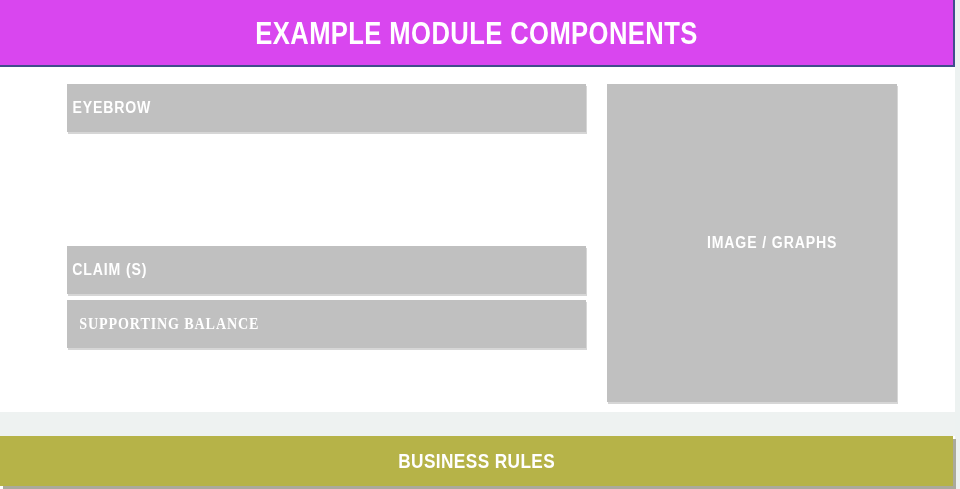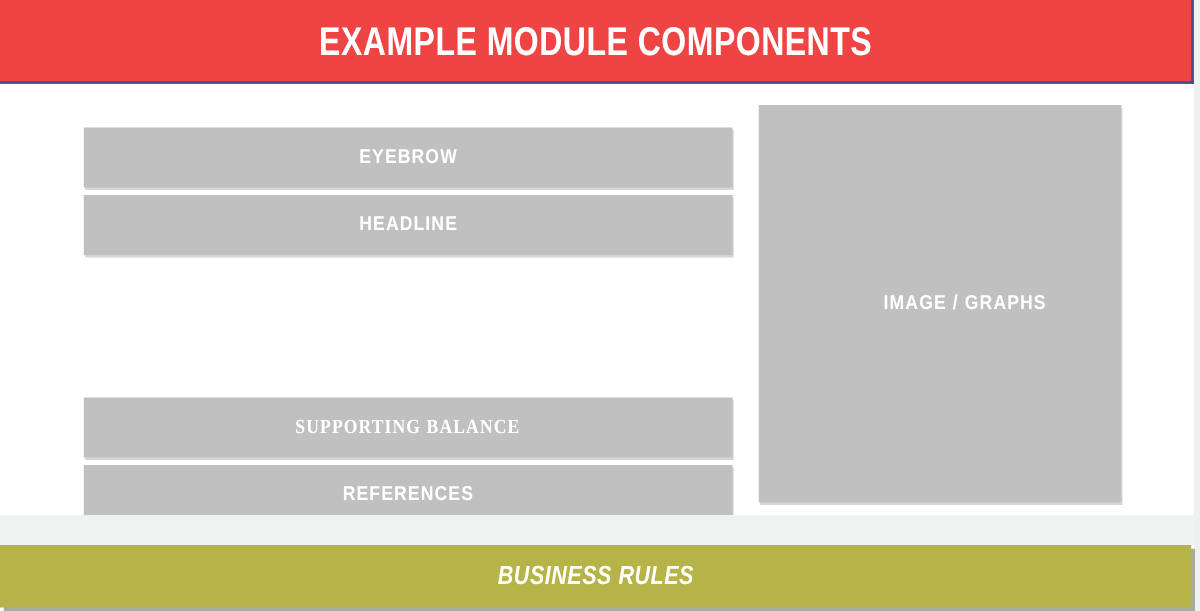--- a/index.html
+++ b/index.html
@@ -20,21 +20,21 @@
     position: absolute;
     left: 955px; top: 0;
     width: 5px; height: 489px;
     background: #edf2f1;
   }
   
   .header {
     position: absolute;
     left: 0; top: 0;
     width: 955px; height: 67px;
-    background: #ef4444;
+    background: #d946ef;
     border-bottom: 2px solid #424d8c;
     border-right: 2px solid #424d8c;
     display: flex;
     align-items: center;
     justify-content: center;
   }
   .title-text {
     display: inline-block;
     color: #ffffff;
     font-size: 32px;
@@ -47,22 +47,21 @@
   
   .row-box {
     position: absolute;
     left: 67px;
     width: 519px;
     height: 48px;
     background: #c0c0c0;
     box-shadow: 1px 2px 0 rgba(0,0,0,0.16);
     display: flex;
     align-items: center;
-    justify-content: center;
-    margin-top: 18px;
+    justify-content: flex-start;
   }
   .row-1 { top: 84px; }
   .row-2 { top: 138px; }
   .row-3 { top: 192px; }
   .row-4 { top: 246px; }
   .row-5 { top: 300px; font-family: Liberation Serif, serif; }
   .row-6 { top: 354px; }
   .box-label {
     display: inline-block;
     color: #ffffff;
@@ -94,21 +93,20 @@
   
   .footer-bar {
     position: absolute;
     left: 0; top: 436px;
     width: 953px; height: 50px;
     background: #b6b348;
     box-shadow: 3px 3px 0 #aaaa9c;
     display: flex;
     align-items: center;
     justify-content: center;
-    font-style: italic;
   }
   .footer-label {
     display: inline-block;
     color: #ffffff;
     font-size: 21px;
     font-weight: bold;
     letter-spacing: 0.5px;
     transform: scaleX(0.82);
     white-space: nowrap;
   }
@@ -121,33 +119,30 @@
   <div class="right-gutter"></div>
 
   <div class="header">
     <span class="title-text">EXAMPLE MODULE COMPONENTS</span>
   </div>
 
   <div class="row-box row-1">
     <span class="box-label">EYEBROW</span>
   </div>
 
-  <div class="row-box row-2">
-    <span class="box-label">HEADLINE</span>
-  </div>
 
 
+  <div class="row-box row-4">
+    <span class="box-label">CLAIM (S)</span>
+  </div>
 
   <div class="row-box row-5">
     <span class="box-label">SUPPORTING BALANCE</span>
   </div>
 
-  <div class="row-box row-6">
-    <span class="box-label">REFERENCES</span>
-  </div>
 
   <div class="media-box">
     <span class="box-label">IMAGE / GRAPHS</span>
   </div>
 
   <div class="substrip"></div>
 
   <div class="footer-bar">
     <span class="footer-label">BUSINESS RULES</span>
   </div>

